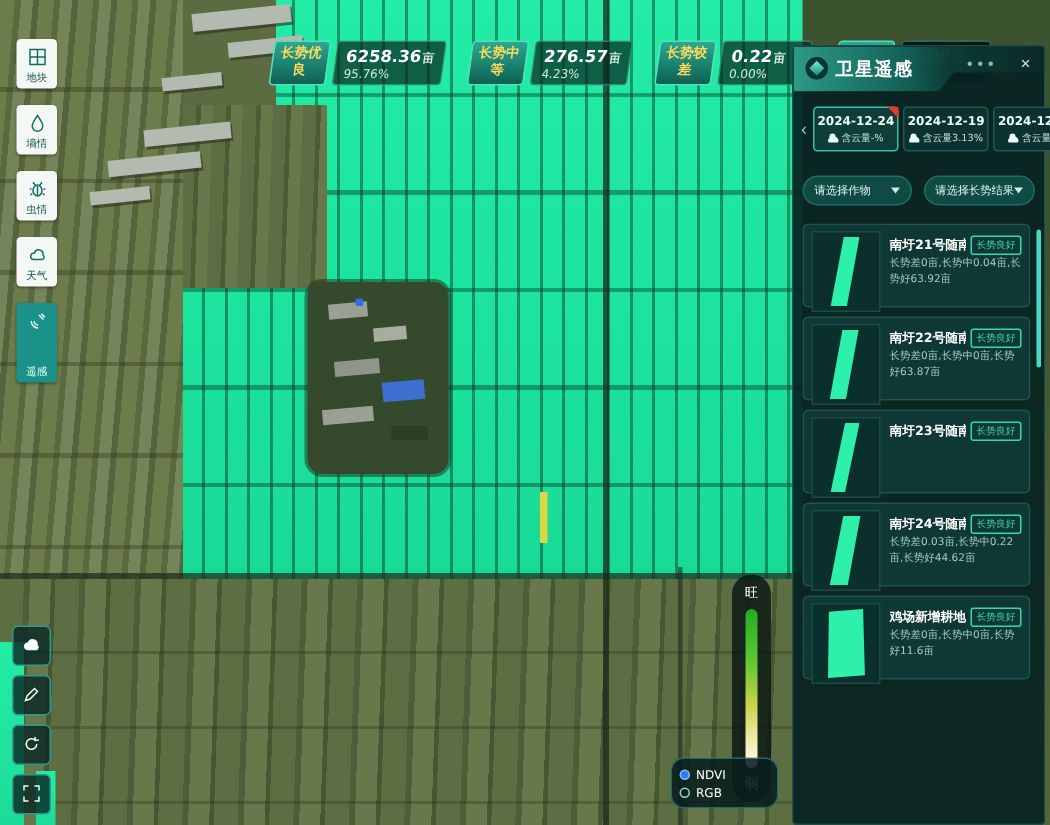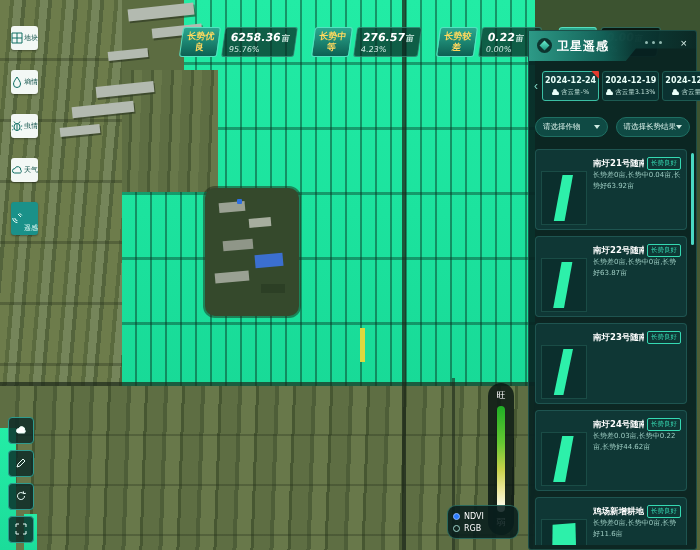--- a/index.html
+++ b/index.html
@@ -47,21 +47,21 @@
   .stat:nth-child(4) .stat-badge{color:#eafff8;}
   .stat-val{margin-left:4px;padding:3px 6px 2px;transform:skewX(-8deg);border-radius:3px;
     background:rgba(8,40,35,.72);border:1px solid rgba(90,200,175,.45);min-width:46px;}
   .stat:nth-child(4) .stat-val{background:rgba(4,18,16,.9);}
   .stat-val .v{color:#fff;font-size:11px;font-weight:bold;white-space:nowrap;}
   .stat-val .v .u{font-size:8px;color:#cfeae2;margin-left:1px;}
   .stat-val .p{color:#cfeae2;font-size:8px;margin-top:1px;}
 
   
   .side-btn{left:11px;width:27px;padding:3px 0 2px;background:#f3f8f5;border-radius:3px;
-    display:flex;flex-direction:row;align-items:center;gap:1px;cursor:pointer;
+    display:flex;flex-direction:column;align-items:center;gap:1px;cursor:pointer;
     box-shadow:0 1px 2px rgba(0,0,0,.35);color:#0e6e63;}
   .side-btn .lbl{font-size:7px;color:#14544c;text-align:center;line-height:1.1;}
   .side-btn.active{background:#1a9189;color:#eafff9;}
   .side-btn.active .lbl{color:#eafff9;margin-top:20px;}
   .side-btn svg{width:12px;height:12px;}
 
   
   .tool-btn{left:8px;width:24px;height:25px;background:rgba(10,40,38,.82);border:1px solid #2e9a8d;
     border-radius:4px;display:flex;align-items:center;justify-content:center;color:#eafff9;cursor:pointer;}
   .tool-btn svg{width:12px;height:12px;}
@@ -106,22 +106,22 @@
   .cloud-ico{display:inline-block;width:7px;height:4px;background:#eafff9;border-radius:3px 3px 1px 1px;position:relative;}
   .cloud-ico::before{content:"";position:absolute;left:1px;top:-2px;width:4px;height:4px;border-radius:50%;background:#eafff9;}
   .nb{position:absolute;right:-1px;top:-1px;width:8px;height:8px;background:#e23b2e;
     border-radius:1px;clip-path:polygon(0 0,100% 0,100% 100%,55% 55%);}
   .filter-row{position:absolute;left:6px;top:86px;right:6px;display:flex;gap:8px;}
   .filter{flex:1;display:flex;align-items:center;background:#0f4a44;border:1px solid #1f6f63;
     border-radius:11px;color:#dff5ee;font-size:7.5px;padding:4px 7px;cursor:pointer;white-space:nowrap;}
   .caret{margin-left:auto;width:0;height:0;border-left:3.5px solid transparent;
     border-right:3.5px solid transparent;border-top:4.5px solid #cfeae2;}
   .list{position:absolute;left:6px;top:118px;right:9px;bottom:4px;display:flex;flex-direction:column;gap:6px;overflow:hidden;}
-  .card{flex:none;height:81px;background:rgba(16,58,56,.88);border:1px solid rgba(70,160,150,.28);
-    border-radius:4px;display:flex;align-items:flex-end;padding:4px 5px;box-sizing:border-box;gap:6px;cursor:pointer;}
+  .card{flex:none;height:56px;background:rgba(16,58,56,.88);border:1px solid rgba(70,160,150,.28);
+    border-radius:4px;display:flex;align-items:flex-start;padding:4px 5px;box-sizing:border-box;gap:6px;cursor:pointer;}
   .thumb{flex:none;width:44px;height:52px;background:#0b2f2d;border:1px solid rgba(80,180,160,.22);
     display:flex;align-items:center;justify-content:center;}
   .thumb i{display:block;width:30px;height:46px;background:#2df0aa;}
   .s0{clip-path:polygon(45% 0,80% 0,52% 100%,16% 100%);}
   .s1{clip-path:polygon(42% 0,78% 0,50% 100%,14% 100%);}
   .s2{clip-path:polygon(48% 0,80% 0,48% 100%,16% 100%);}
   .s3{clip-path:polygon(44% 0,82% 0,54% 100%,14% 100%);}
   .s4{clip-path:polygon(12% 4%,88% 0,92% 96%,10% 100%);}
   .info{flex:1;min-width:0;align-self:stretch;padding-top:3px;}
   .row1{display:flex;align-items:center;gap:3px;}

